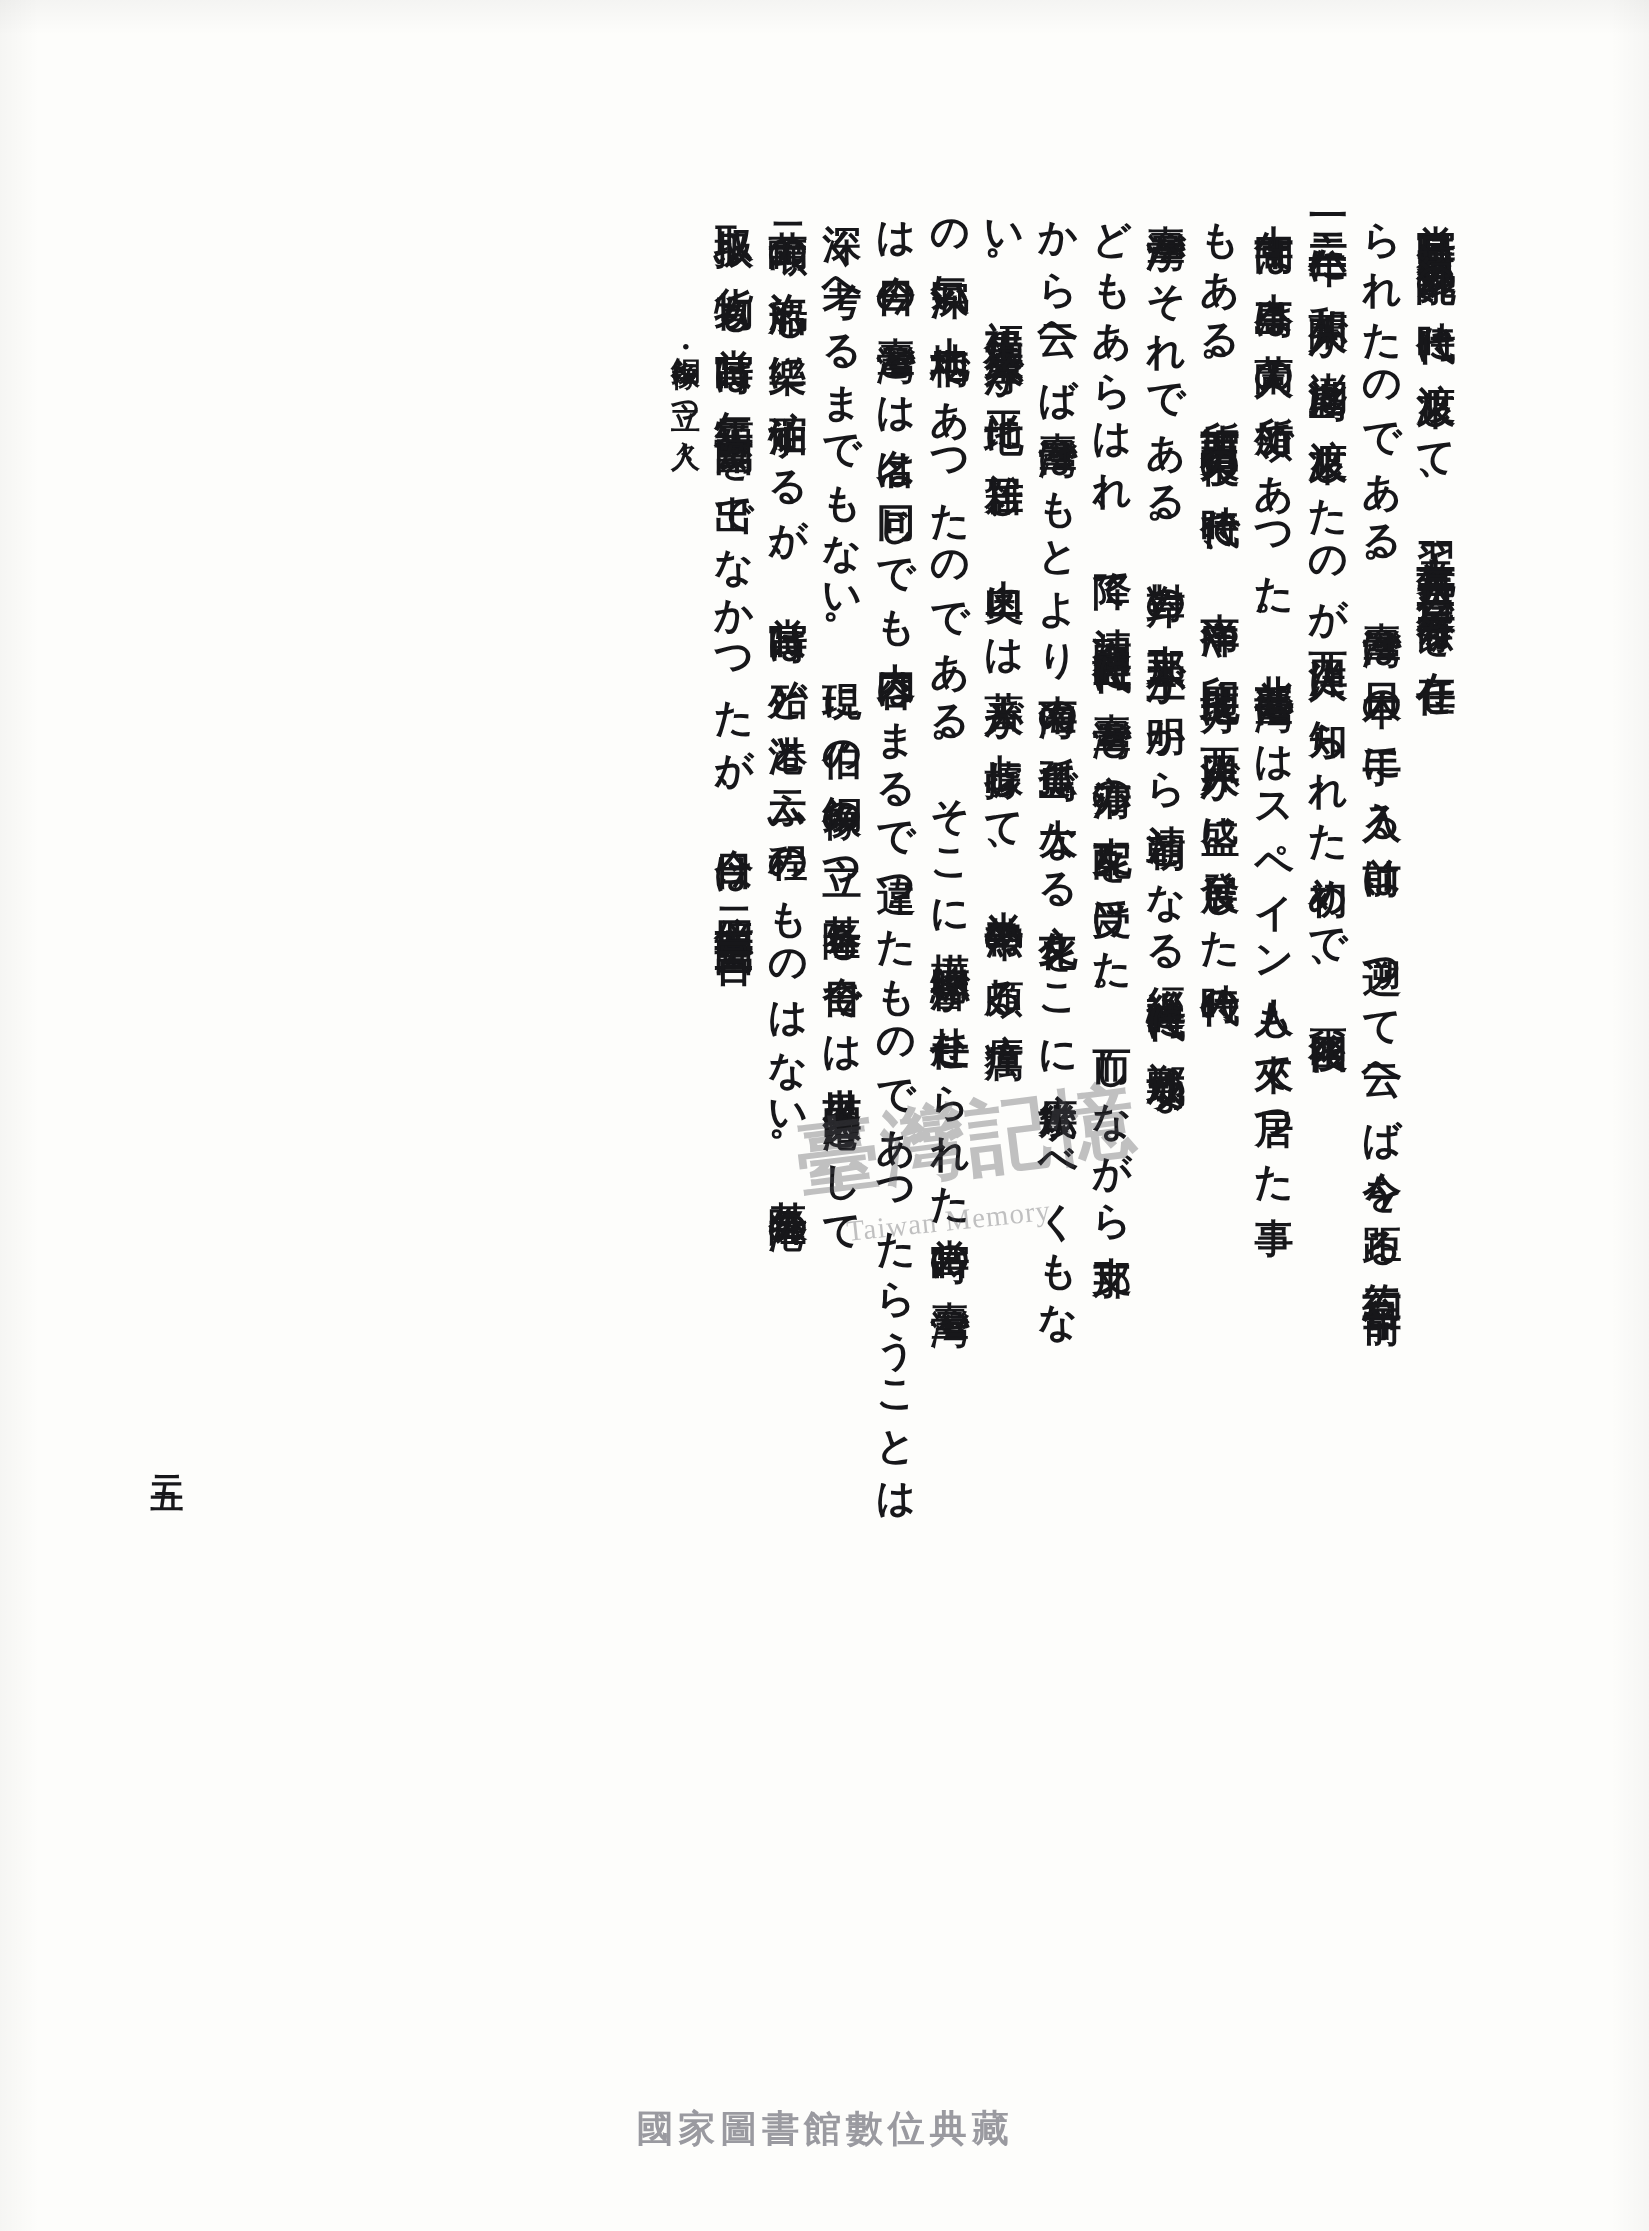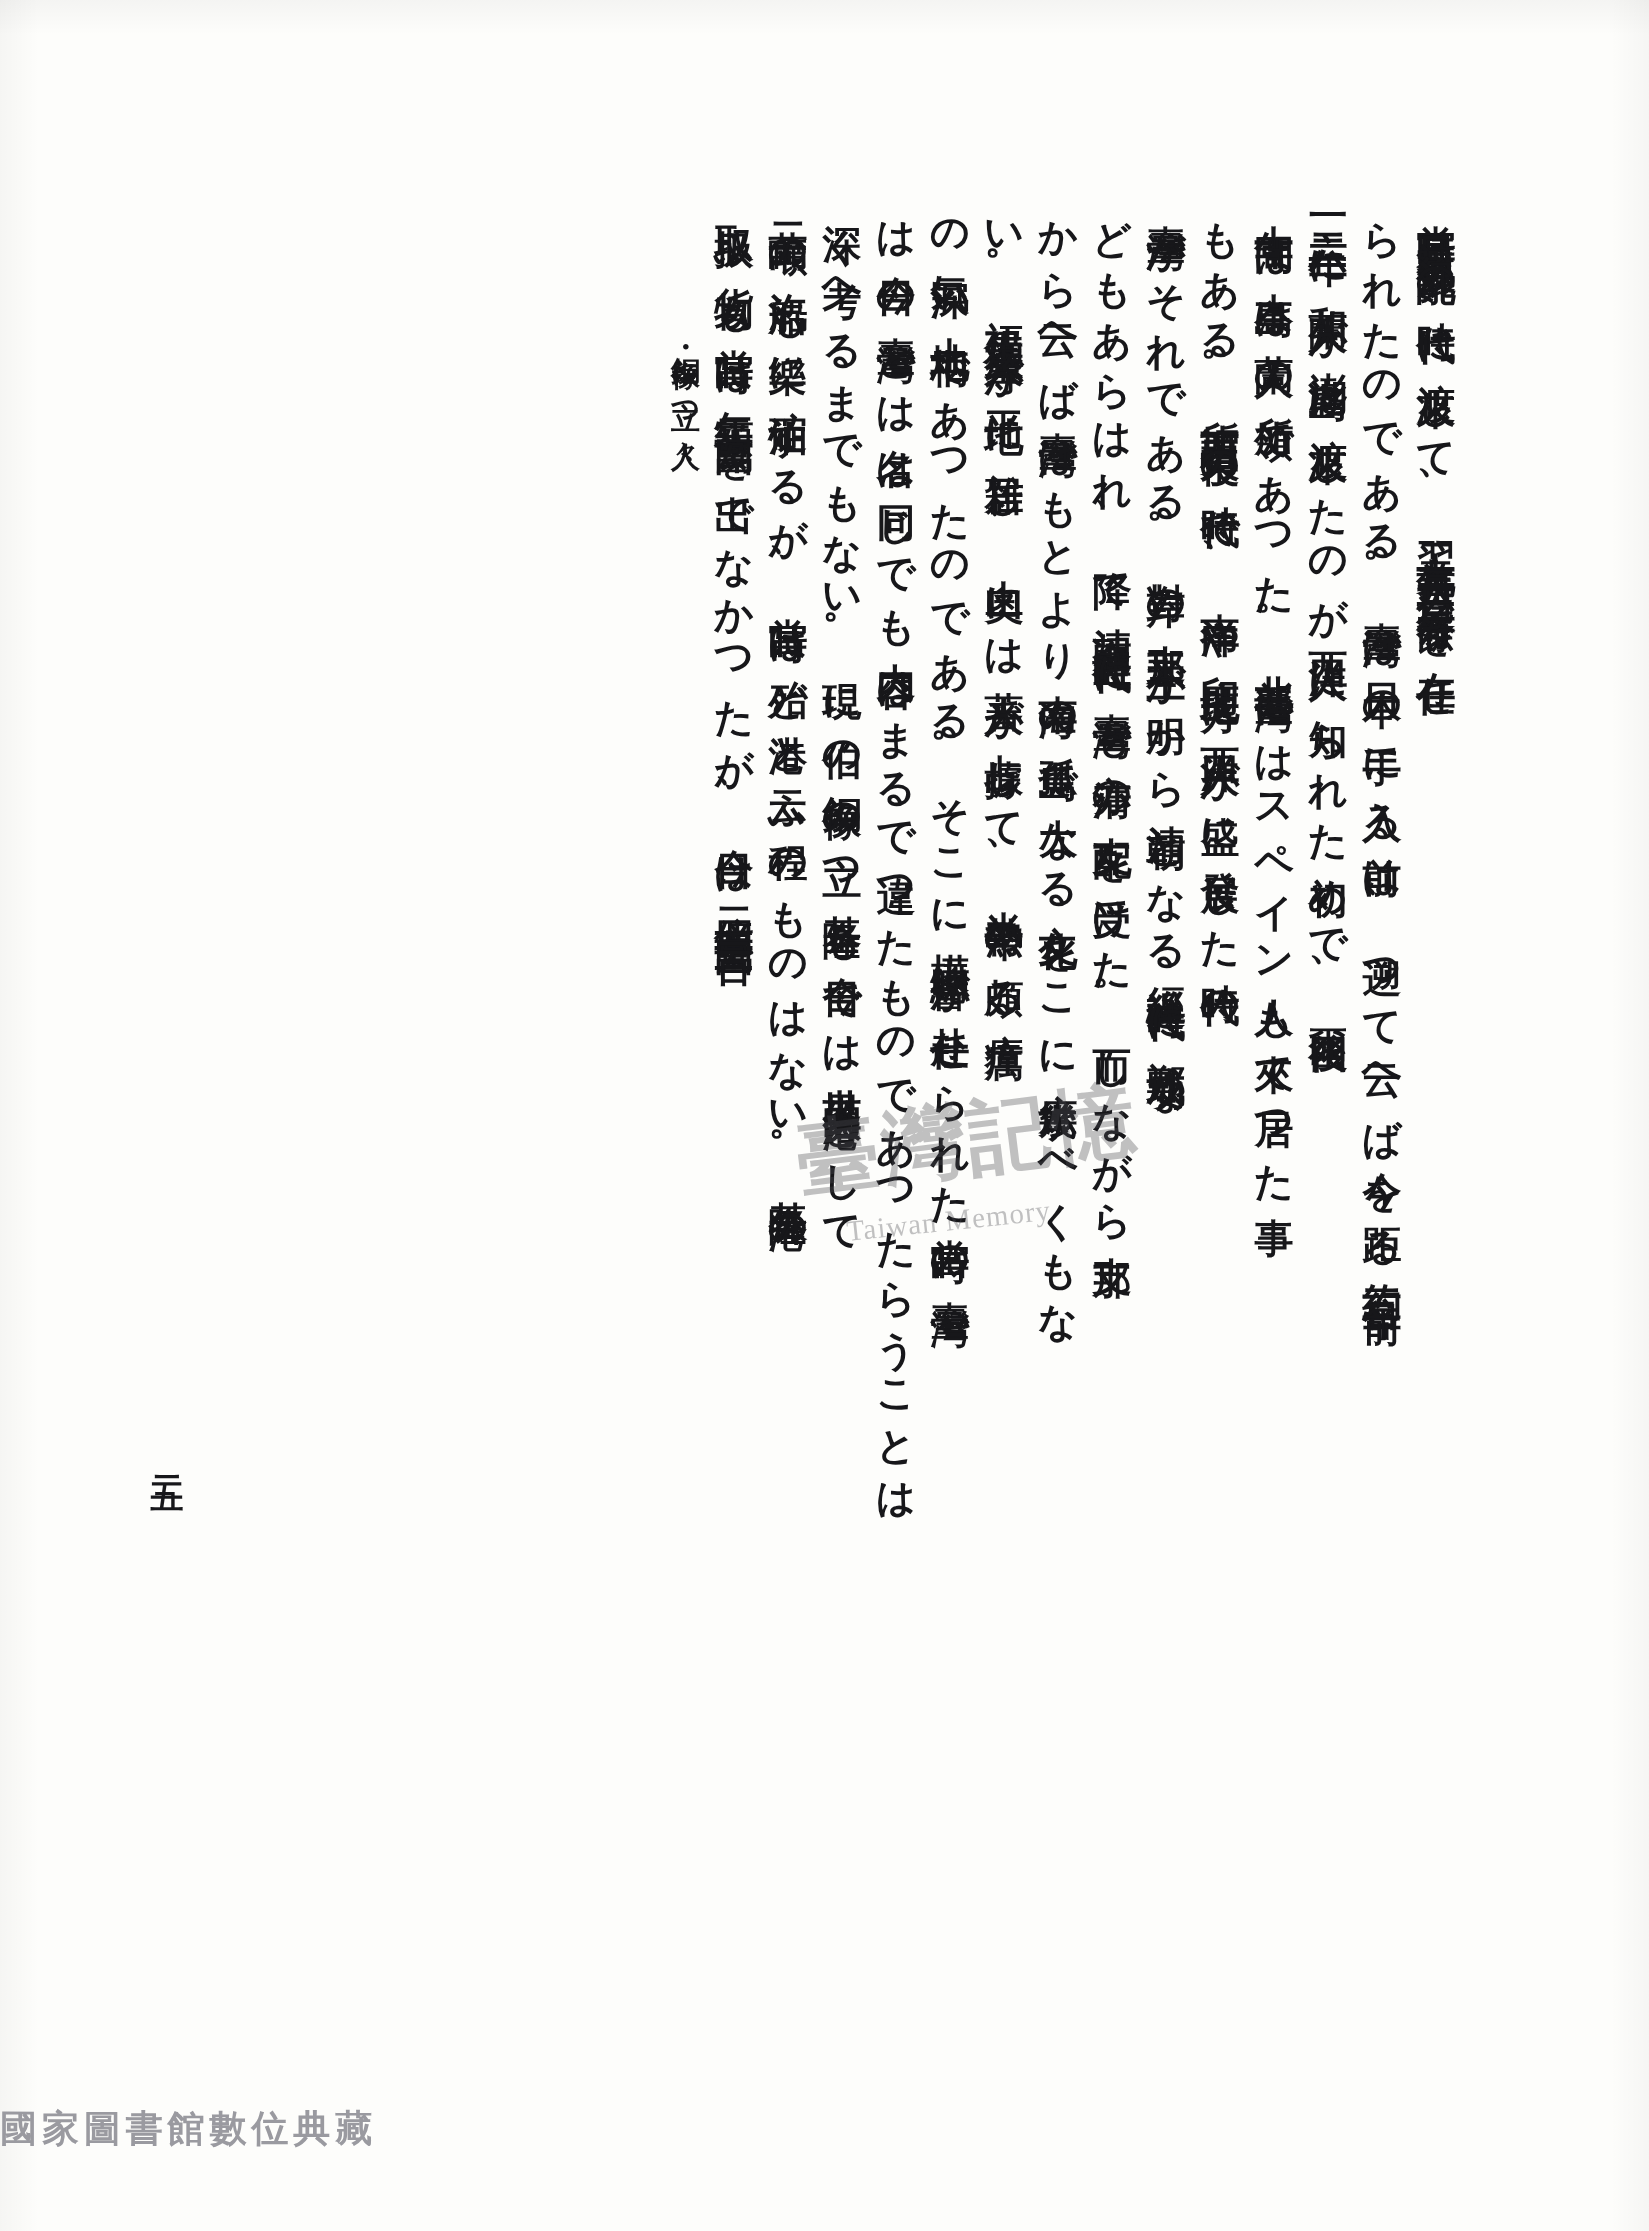--- a/index.html
+++ b/index.html
@@ -106,21 +106,21 @@
     transform: rotate(-6deg);
     white-space: nowrap;
   }
 
   
   #footer-credit {
     position: absolute;
     left: 0;
     top: 2104px;
     width: 1650px;
-    text-align: left;
+    text-align: center;
     font-family: "DejaVu Serif", "Liberation Serif", serif;
     font-size: 37px;
     letter-spacing: 4.9px;
     color: #9a9aa0;
     font-weight: 600;
   }
 
   
   .edge-shade {
     position: absolute;

